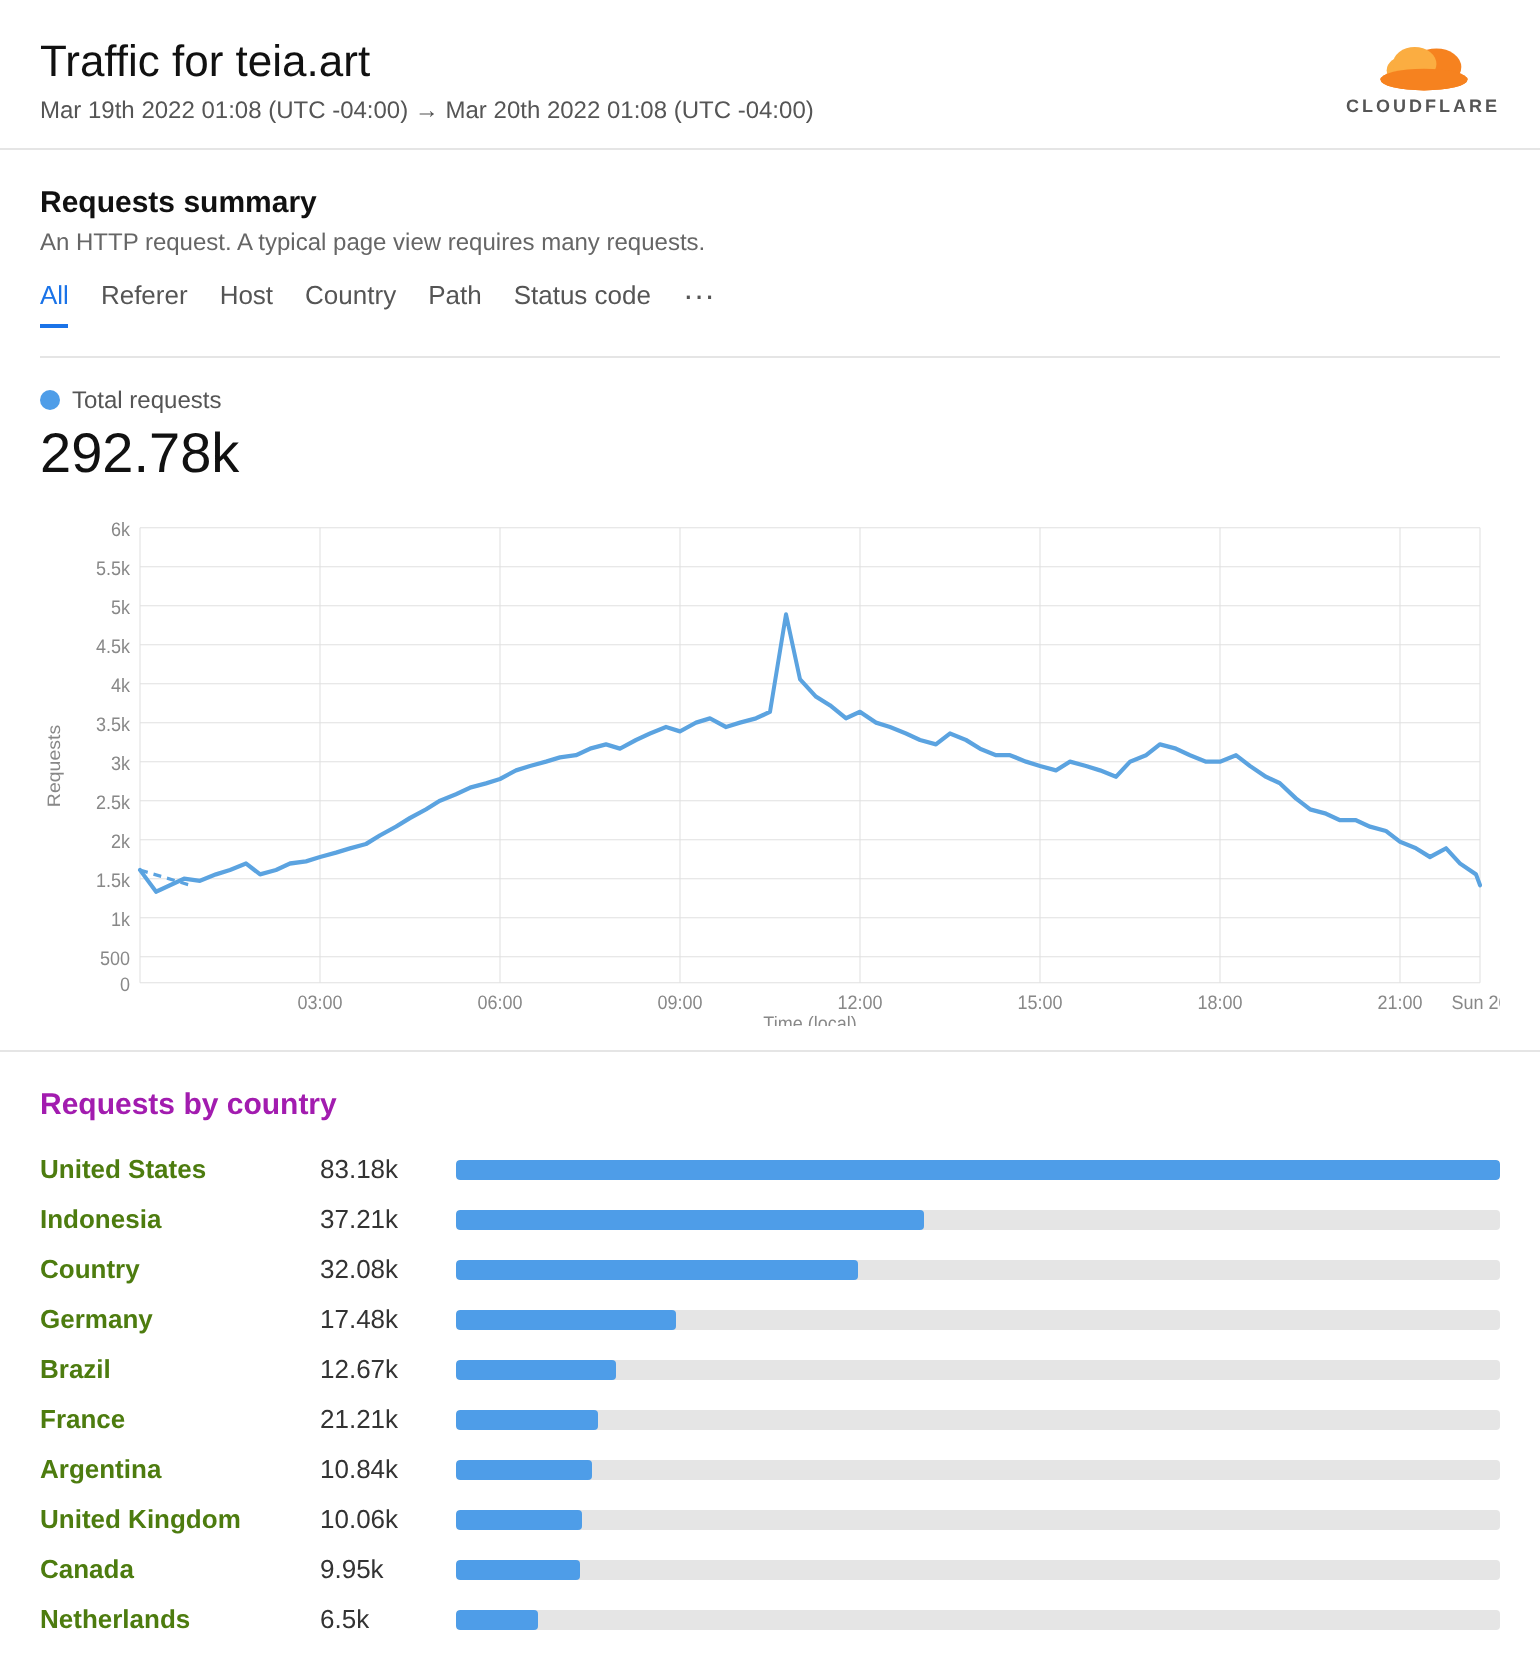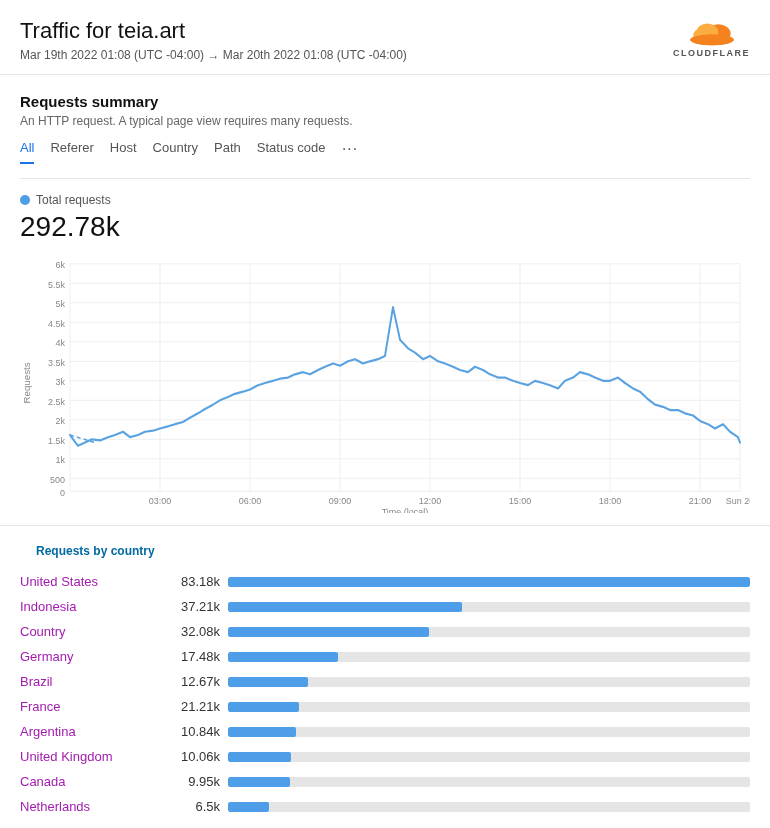--- a/index.html
+++ b/index.html
@@ -116,40 +116,40 @@
     }
     .chart-svg {
       width: 100%;
       height: 100%;
     }
     
     .country-section {
       padding: 18px 20px;
     }
     .country-title {
-      font-size: 12px;
+      font-size: 15px;
       font-weight: 600;
-      color: #0369a1;
+      color: #a21caf;
       margin-bottom: 16px;
-      margin-left: 16px;
     }
     .country-row {
       display: flex;
       align-items: center;
       margin-bottom: 10px;
     }
     .country-name {
       width: 140px;
       font-size: 13px;
-      color: #a21caf;
+      color: #4d7c0f;
       flex-shrink: 0;
+      font-weight: bold;
     }
     .country-value {
       width: 60px;
-      text-align: right;
+      text-align: left;
       font-size: 13px;
       color: #333;
       margin-right: 8px;
       flex-shrink: 0;
     }
     .bar-container {
       flex: 1;
       height: 10px;
       background: #e5e5e5;
       border-radius: 2px;

